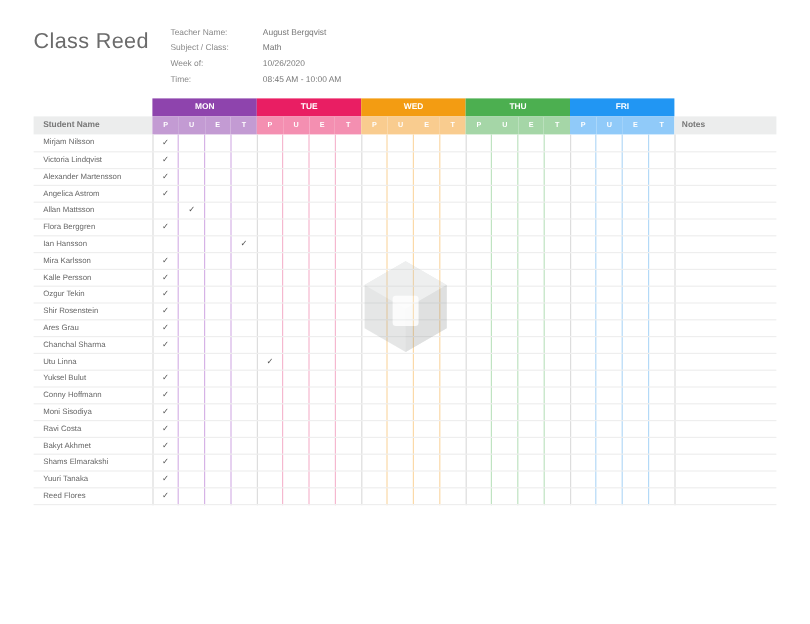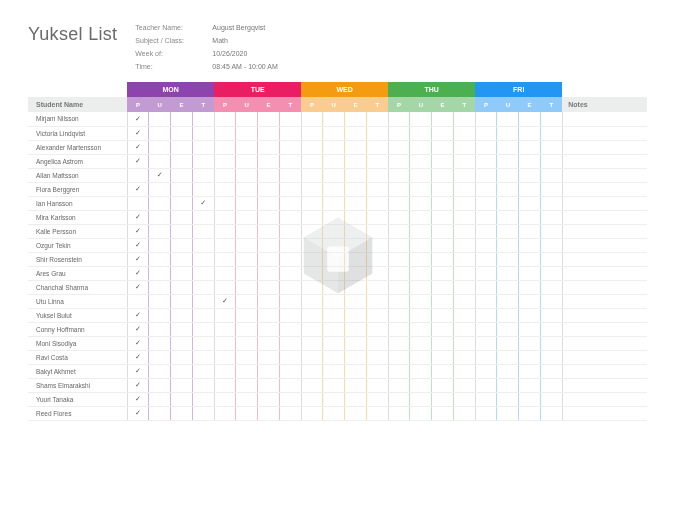--- a/index.html
+++ b/index.html
@@ -100,21 +100,21 @@
     left: 50%; top: 50%;
     transform: translate(-50%, -55%);
     opacity: 0.25;
     pointer-events: none;
   }
 </style>
 </head>
 <body>
 
 <div class="header">
-  <div class="title">Yuksel List</div>
+  <div class="title">Class Reed</div>
   <div class="meta">
     <div class="meta-row">
       <span class="meta-label">Teacher Name:</span>
       <span class="meta-value">August Bergqvist</span>
     </div>
     <div class="meta-row">
       <span class="meta-label">Subject / Class:</span>
       <span class="meta-value">Math</span>
     </div>
     <div class="meta-row">

